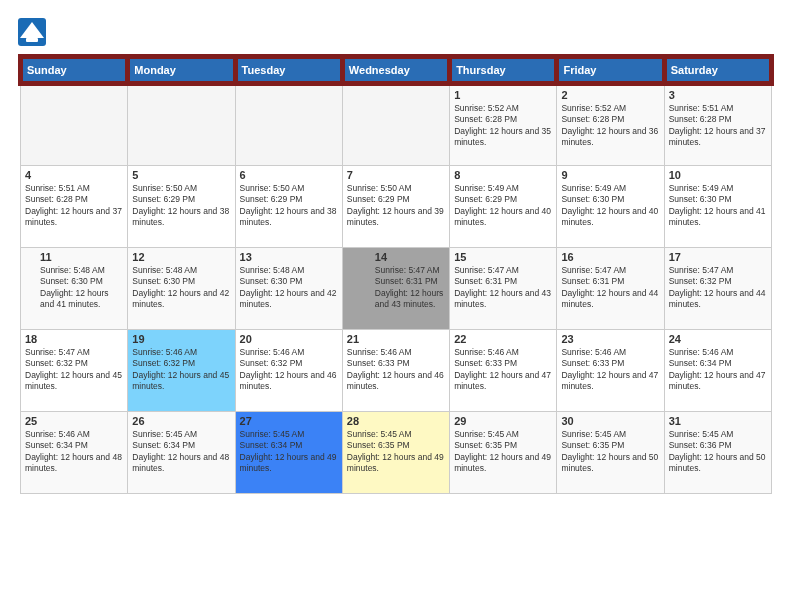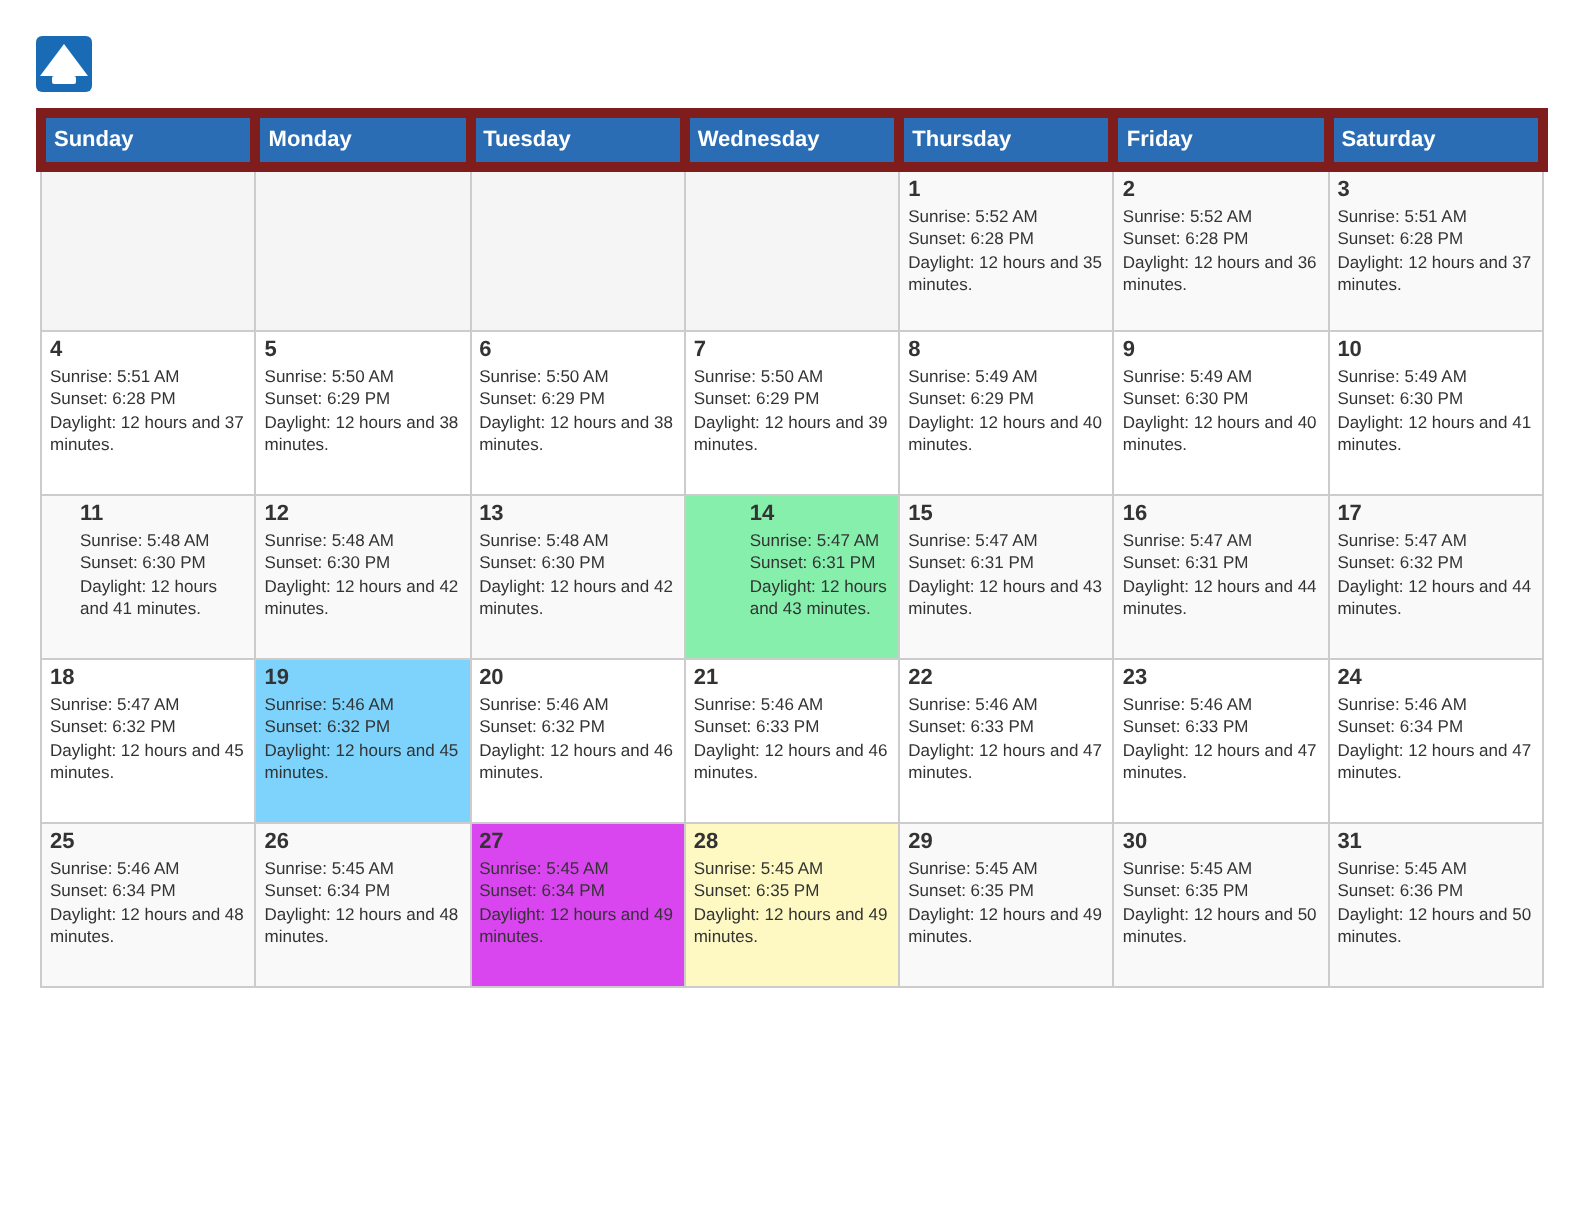--- a/index.html
+++ b/index.html
@@ -193,21 +193,21 @@
             <div class="day-info">Sunrise: 5:48 AM<br>Sunset: 6:30 PM<br>Daylight: 12 hours and 41 minutes.</div>
           </td>
           <td style="background: rgb(249, 249, 249);">
             <span class="day-num">12</span>
             <div class="day-info">Sunrise: 5:48 AM<br>Sunset: 6:30 PM<br>Daylight: 12 hours and 42 minutes.</div>
           </td>
           <td style="background: rgb(249, 249, 249);">
             <span class="day-num">13</span>
             <div class="day-info">Sunrise: 5:48 AM<br>Sunset: 6:30 PM<br>Daylight: 12 hours and 42 minutes.</div>
           </td>
-          <td style="background: #86efac; padding-left: 32px;">
+          <td style="background: #a3a3a3; padding-left: 32px;">
             <span class="day-num">14</span>
             <div class="day-info">Sunrise: 5:47 AM<br>Sunset: 6:31 PM<br>Daylight: 12 hours and 43 minutes.</div>
           </td>
           <td style="background: rgb(249, 249, 249); margin-left: 16px;">
             <span class="day-num">15</span>
             <div class="day-info">Sunrise: 5:47 AM<br>Sunset: 6:31 PM<br>Daylight: 12 hours and 43 minutes.</div>
           </td>
           <td style="background: rgb(249, 249, 249);">
             <span class="day-num">16</span>
             <div class="day-info">Sunrise: 5:47 AM<br>Sunset: 6:31 PM<br>Daylight: 12 hours and 44 minutes.</div>
@@ -249,21 +249,21 @@
         </tr>
         <tr>
           <td style="background: rgb(249, 249, 249);">
             <span class="day-num">25</span>
             <div class="day-info">Sunrise: 5:46 AM<br>Sunset: 6:34 PM<br>Daylight: 12 hours and 48 minutes.</div>
           </td>
           <td style="background: rgb(249, 249, 249);">
             <span class="day-num">26</span>
             <div class="day-info">Sunrise: 5:45 AM<br>Sunset: 6:34 PM<br>Daylight: 12 hours and 48 minutes.</div>
           </td>
-          <td style="background: #d946ef;">
+          <td style="background: #3b82f6;">
             <span class="day-num">27</span>
             <div class="day-info">Sunrise: 5:45 AM<br>Sunset: 6:34 PM<br>Daylight: 12 hours and 49 minutes.</div>
           </td>
           <td style="background: #fef9c3;">
             <span class="day-num">28</span>
             <div class="day-info">Sunrise: 5:45 AM<br>Sunset: 6:35 PM<br>Daylight: 12 hours and 49 minutes.</div>
           </td>
           <td style="background: rgb(249, 249, 249);">
             <span class="day-num">29</span>
             <div class="day-info">Sunrise: 5:45 AM<br>Sunset: 6:35 PM<br>Daylight: 12 hours and 49 minutes.</div>

